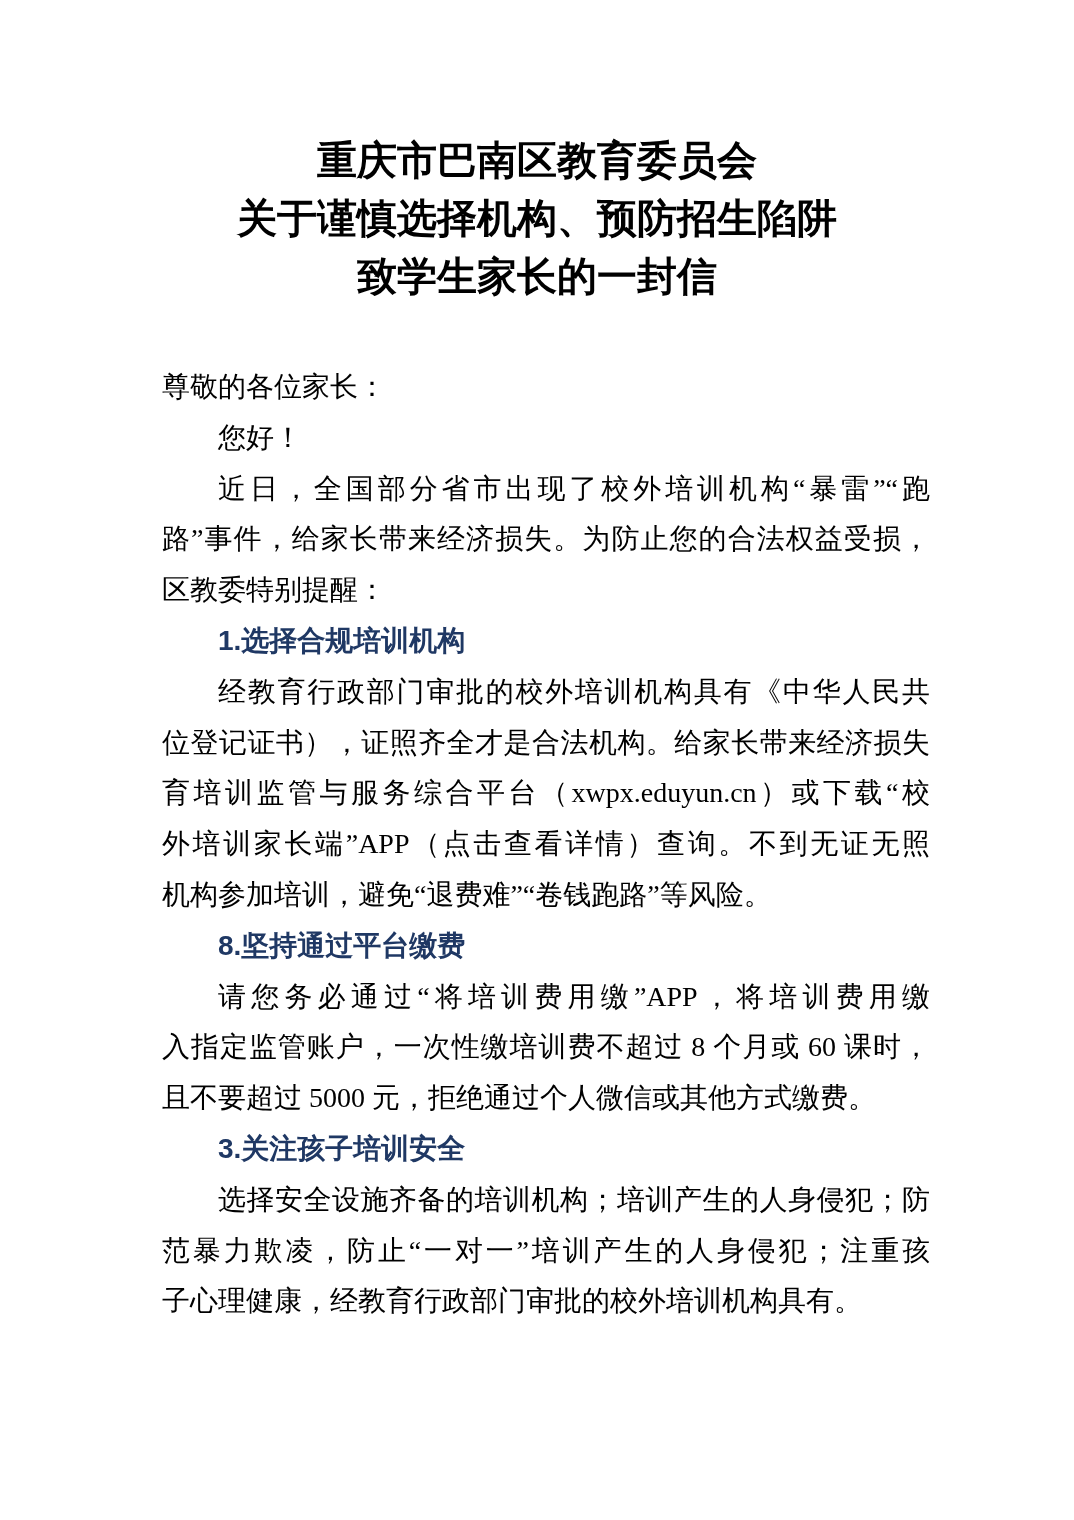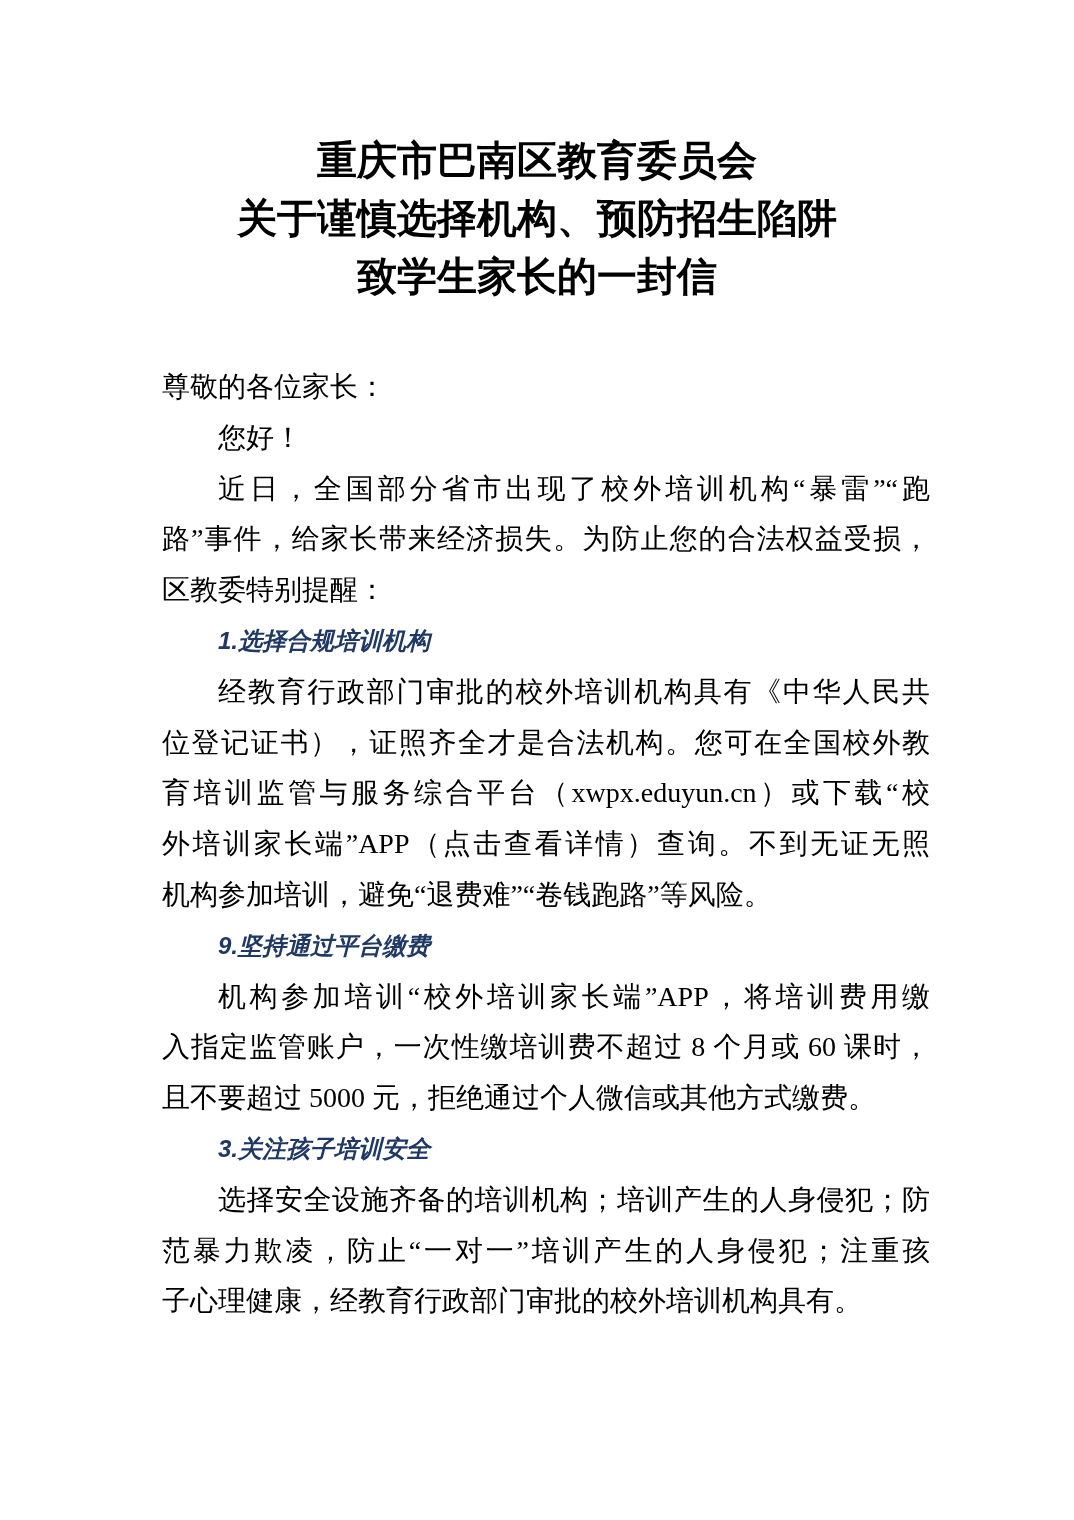--- a/index.html
+++ b/index.html
@@ -32,23 +32,22 @@
     white-space:nowrap;
   }
   .line.fill{
     text-align-last:justify;
     white-space:normal;
   }
   .line.indent{padding-left:56px;}
   .line.heading{
     font-family:"Liberation Sans","DejaVu Sans",sans-serif;
     font-weight:bold;
-    font-size:24px;
+    font-size:28px;
     color:var(--heading-color,#1f3864);
-    font-style:italic;
   }
 </style>
 </head>
 <body style="background: rgb(255, 255, 255); color: rgb(0, 0, 0);">
 
 <div class="doc">
 
   <div class="title">
     <div class="title-line">重庆市巴南区教育委员会</div>
     <div class="title-line">关于谨慎选择机构、预防招生陷阱</div>
@@ -56,26 +55,26 @@
   </div>
 
   <div class="content" id="letter-body">
       <div class="line">尊敬的各位家长：</div>
       <div class="line indent">您好！</div>
       <div class="line indent fill">近日，全国部分省市出现了校外培训机构“暴雷”“跑</div>
       <div class="line fill">路”事件，给家长带来经济损失。为防止您的合法权益受损，</div>
       <div class="line">区教委特别提醒：</div>
       <div class="line indent heading">1.选择合规培训机构</div>
       <div class="line indent fill">经教育行政部门审批的校外培训机构具有《中华人民共</div>
-      <div class="line fill">位登记证书），证照齐全才是合法机构。您可在全国校外教</div>
+      <div class="line fill">位登记证书），证照齐全才是合法机构。给家长带来经济损失</div>
       <div class="line fill">育培训监管与服务综合平台（xwpx.eduyun.cn）或下载“校</div>
       <div class="line fill">外培训家长端”APP（点击查看详情）查询。不到无证无照</div>
       <div class="line">机构参加培训，避免“退费难”“卷钱跑路”等风险。</div>
-      <div class="line indent heading">9.坚持通过平台缴费</div>
-      <div class="line indent fill">机构参加培训“校外培训家长端”APP，将培训费用缴</div>
+      <div class="line indent heading">8.坚持通过平台缴费</div>
+      <div class="line indent fill">请您务必通过“将培训费用缴”APP，将培训费用缴</div>
       <div class="line fill">入指定监管账户，一次性缴培训费不超过 8 个月或 60 课时，</div>
       <div class="line">且不要超过 5000 元，拒绝通过个人微信或其他方式缴费。</div>
       <div class="line indent heading">3.关注孩子培训安全</div>
       <div class="line indent fill">选择安全设施齐备的培训机构；培训产生的人身侵犯；防</div>
       <div class="line fill">范暴力欺凌，防止“一对一”培训产生的人身侵犯；注重孩</div>
       <div class="line">子心理健康，经教育行政部门审批的校外培训机构具有。</div>
     </div>
 
 </div>
 

